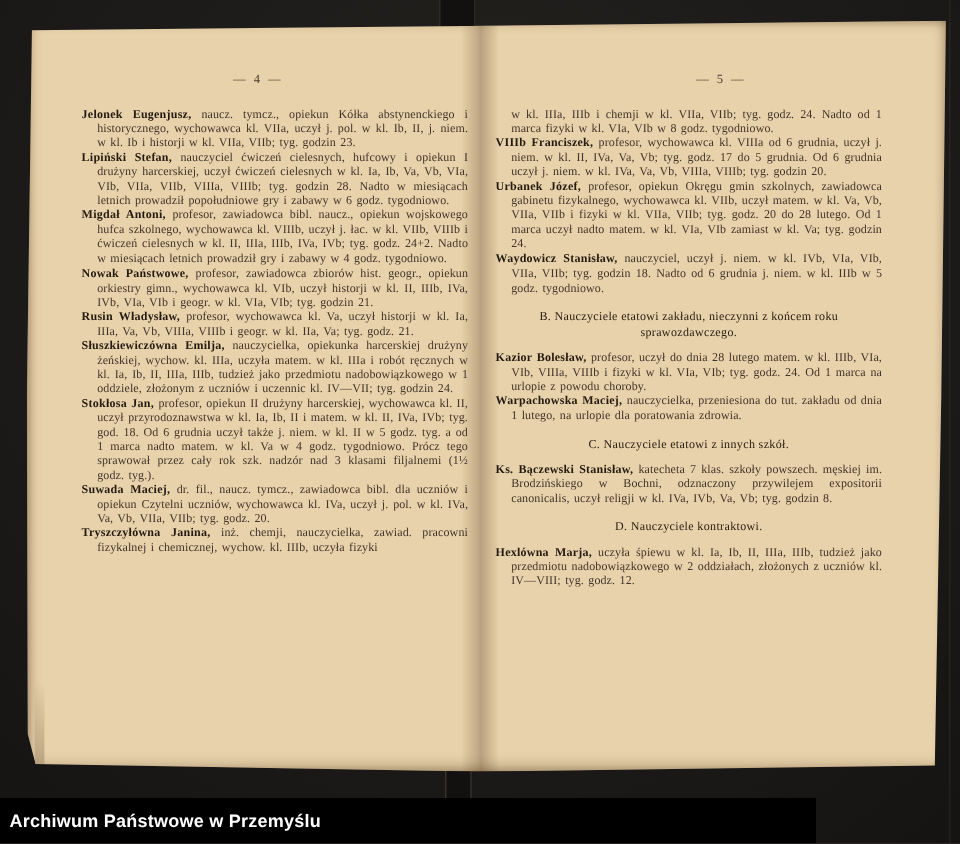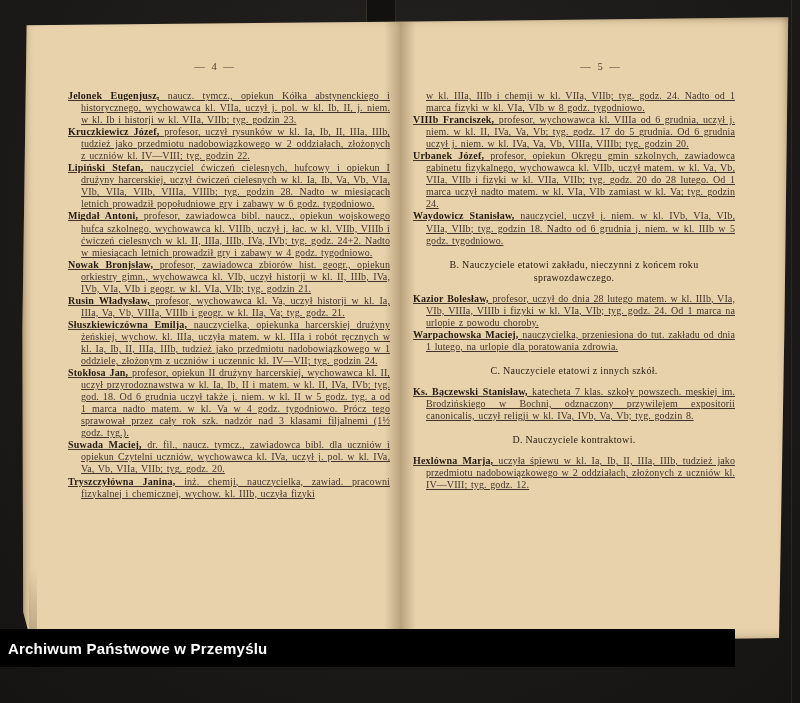--- a/index.html
+++ b/index.html
@@ -62,31 +62,31 @@
   .page-col.right{left:391px;}
   .pg-num{
     margin:0 0 18px 0;text-align:center;font-size:10.5px;letter-spacing:2px;
     color:#4a3b2e;
   }
   .page-col.left .pg-num{transform:translateX(-14px);}
   .page-col.right .pg-num{transform:translateX(27px);}
   .entry{
     margin:0;font-size:10px;line-height:12.05px;text-align:justify;
     padding-left:13px;text-indent:-13px;
-    letter-spacing:0.1px;word-spacing:1px;text-decoration:underline;
+    letter-spacing:0.1px;word-spacing:1px;
   }
   .entry.continuation{text-indent:0;}
   .tname{color:#241a10;letter-spacing:0.2px;}
   .sec-heading{
     margin:11px 6px 9px 6px;font-size:10px;line-height:13px;font-weight:normal;
     text-align:center;color:#2c2014;letter-spacing:0.3px;
   }
   
   .caption-bar{
-    position:absolute;left:0;top:629px;width:735px;height:38px;background:#000;
+    position:absolute;left:0;top:665px;width:680px;height:38px;background:#000;
     display:flex;align-items:center;
   }
   .caption-text{
     color:#fff;font-family:"Liberation Sans", sans-serif;font-weight:bold;
     font-size:15px;padding-left:8px;letter-spacing:0.2px;
   }
 </style>
 </head>
 <body>
 
@@ -97,24 +97,23 @@
     <div class="frame-seam"></div>
 
     <div class="paper">
       <div class="spine-shadow"></div>
       <div class="edge-stack"></div>
 
       <div class="page-col left">
         <p class="pg-num">— 4 —</p>
         <div>
             <p class="entry"><b class="tname">Jelonek Eugenjusz, </b>naucz. tymcz., opiekun Kółka abstynenckiego i historycznego, wychowawca kl. VIIa, uczył j. pol. w kl. Ib, II, j. niem. w kl. Ib i historji w kl. VIIa, VIIb; tyg. godzin 23.</p>
-            <p class="entry"><b class="tname">Kruczkiewicz Józef, </b>profesor, uczył rysunków w kl. Ia, Ib, II, IIIa, IIIb, tudzież jako przedmiotu nadobowiązkowego w 2 oddziałach, złożonych z uczniów kl. IV—VIII; tyg. godzin 22.</p>
             <p class="entry"><b class="tname">Lipiński Stefan, </b>nauczyciel ćwiczeń cielesnych, hufcowy i opiekun I drużyny harcerskiej, uczył ćwiczeń cielesnych w kl. Ia, Ib, Va, Vb, VIa, VIb, VIIa, VIIb, VIIIa, VIIIb; tyg. godzin 28. Nadto w miesiącach letnich prowadził popołudniowe gry i zabawy w 6 godz. tygodniowo.</p>
             <p class="entry"><b class="tname">Migdał Antoni, </b>profesor, zawiadowca bibl. naucz., opiekun wojskowego hufca szkolnego, wychowawca kl. VIIIb, uczył j. łac. w kl. VIIb, VIIIb i ćwiczeń cielesnych w kl. II, IIIa, IIIb, IVa, IVb; tyg. godz. 24+2. Nadto w miesiącach letnich prowadził gry i zabawy w 4 godz. tygodniowo.</p>
-            <p class="entry"><b class="tname">Nowak Bronjsław, </b>profesor, zawiadowca zbiorów hist. geogr., opiekun orkiestry gimn., wychowawca kl. VIb, uczył historji w kl. II, IIIb, IVa, IVb, VIa, VIb i geogr. w kl. VIa, VIb; tyg. godzin 21.</p>
+            <p class="entry"><b class="tname">Nowak Państwowe, </b>profesor, zawiadowca zbiorów hist. geogr., opiekun orkiestry gimn., wychowawca kl. VIb, uczył historji w kl. II, IIIb, IVa, IVb, VIa, VIb i geogr. w kl. VIa, VIb; tyg. godzin 21.</p>
             <p class="entry"><b class="tname">Rusin Władysław, </b>profesor, wychowawca kl. Va, uczył historji w kl. Ia, IIIa, Va, Vb, VIIIa, VIIIb i geogr. w kl. IIa, Va; tyg. godz. 21.</p>
             <p class="entry"><b class="tname">Słuszkiewiczówna Emilja, </b>nauczycielka, opiekunka harcerskiej drużyny żeńskiej, wychow. kl. IIIa, uczyła matem. w kl. IIIa i robót ręcznych w kl. Ia, Ib, II, IIIa, IIIb, tudzież jako przedmiotu nadobowiązkowego w 1 oddziele, złożonym z uczniów i uczennic kl. IV—VII; tyg. godzin 24.</p>
             <p class="entry"><b class="tname">Stokłosa Jan, </b>profesor, opiekun II drużyny harcerskiej, wychowawca kl. II, uczył przyrodoznawstwa w kl. Ia, Ib, II i matem. w kl. II, IVa, IVb; tyg. god. 18. Od 6 grudnia uczył także j. niem. w kl. II w 5 godz. tyg. a od 1 marca nadto matem. w kl. Va w 4 godz. tygodniowo. Prócz tego sprawował przez cały rok szk. nadzór nad 3 klasami filjalnemi (1½ godz. tyg.).</p>
             <p class="entry"><b class="tname">Suwada Maciej, </b>dr. fil., naucz. tymcz., zawiadowca bibl. dla uczniów i opiekun Czytelni uczniów, wychowawca kl. IVa, uczył j. pol. w kl. IVa, Va, Vb, VIIa, VIIb; tyg. godz. 20.</p>
             <p class="entry"><b class="tname">Tryszczyłówna Janina, </b>inż. chemji, nauczycielka, zawiad. pracowni fizykalnej i chemicznej, wychow. kl. IIIb, uczyła fizyki</p>
           </div>
       </div>
 
       <div class="page-col right">
         <p class="pg-num">— 5 —</p>

